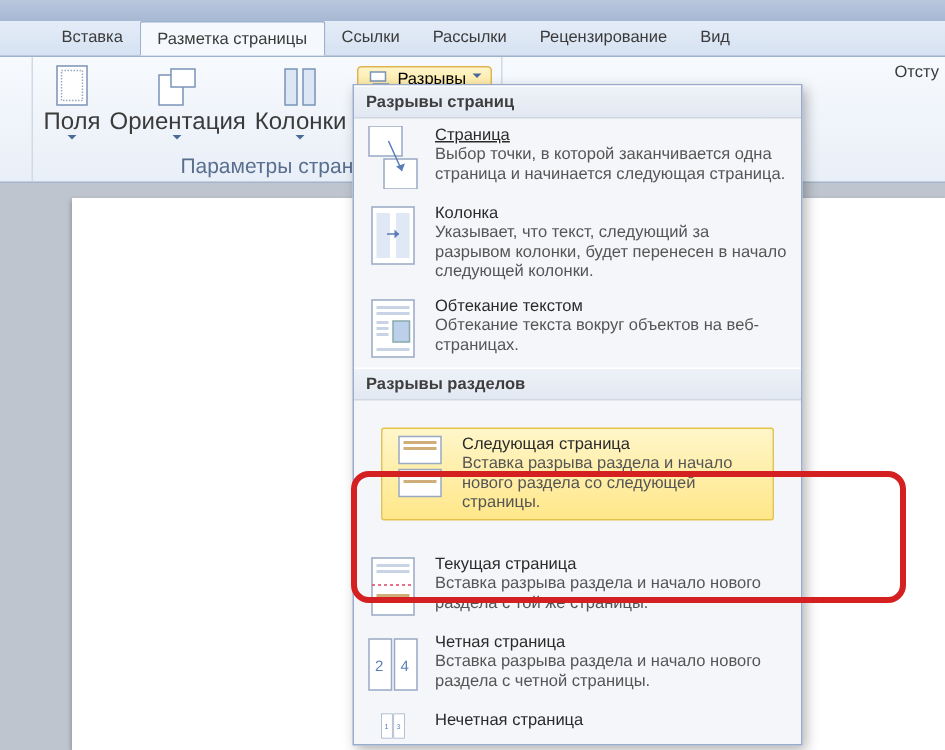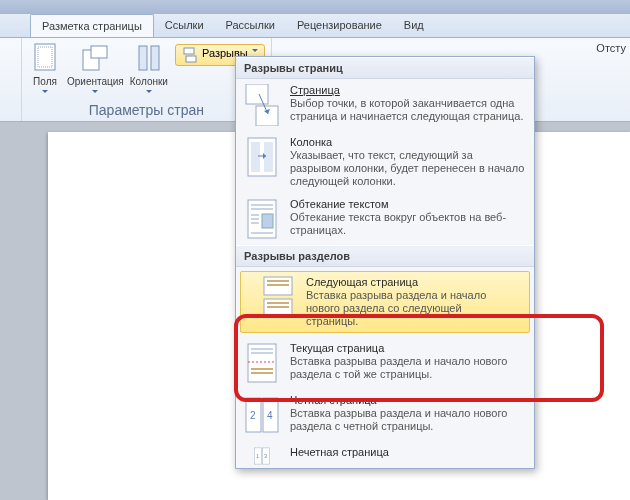--- a/index.html
+++ b/index.html
@@ -6,48 +6,49 @@
 body{font-family:"Segoe UI",Tahoma,sans-serif;font-size:11px;background:#dadee5;width:630px;height:500px;overflow:hidden;position:relative}
 .titlebar{height:14px;background:linear-gradient(#b9c7dd,#a7b8d4)}
 .tabstrip{height:24px;background:linear-gradient(#e4ecf7,#d6e2f2);display:flex;padding-left:30px;border-bottom:1px solid #9db2cd}
 .tab{padding:5px 11px 4px;color:#3b3b3b;cursor:pointer}
 .tab.active{background:#f5f8fc;border:1px solid #9db2cd;border-bottom:none;border-radius:2px 2px 0 0}
 .ribbon{height:84px;background:linear-gradient(#f7fafd,#e9eff8);border-bottom:1px solid #a3b5cc;display:flex;position:relative}
 .group{display:flex;flex-direction:column;align-items:center;padding:2px 4px;border-right:1px solid #cfd9e8;height:100%}
 .group-items{display:flex;flex:1;align-items:flex-start}
 .btn-lg{display:flex;flex-direction:column;align-items:center;padding:2px 3px;cursor:pointer;min-width:38px}
 .btn-lg .ic{width:32px;height:32px;margin-bottom:2px}
-.btn-lg span{font-size:10px;color:#3b3b3b;text-align:right;line-height:12px}
+.btn-lg span{font-size:16px;color:#3b3b3b;text-align:right;line-height:12px}
 .caret{width:0;height:0;border-left:3px solid transparent;border-right:3px solid transparent;border-top:3px solid #4a6a9a;margin-top:2px}
 .group-label{font-size:14px;color:#5a6f8f;padding:1px 0}
 .smallcol{display:flex;flex-direction:column;padding:2px}
 .breaks-btn{display:flex;align-items:flex-start;background:linear-gradient(#fef4c9,#fde58e);border:1px solid #e0b44b;border-radius:3px;padding:2px 6px;margin:2px 0 0 2px;cursor:pointer;height:22px}
 .breaks-btn .ic-s{width:16px;height:16px;margin-right:4px}
 .doc-area{position:absolute;top:122px;left:0;right:0;bottom:0;background:#bfc5ce}
 .paper{position:absolute;left:48px;top:10px;right:0;bottom:0;background:#fff;box-shadow:-1px 1px 3px rgba(0,0,0,.25)}
 .dropdown{position:absolute;left:235px;top:56px;width:300px;background:#f4f6f9;border:1px solid #9aaccb;box-shadow:2px 3px 8px rgba(0,0,0,.3)}
 .dd-hdr{background:linear-gradient(#eef2f8,#e2e8f2);padding:4px 8px;font-weight:bold;color:#3e3e3e;border-bottom:1px solid #cfd7e4;border-top:1px solid #fff}
 .dd-item{display:flex;padding:5px 8px;cursor:pointer}
-.dd-item.highlight{background:linear-gradient(#fff6c9,#ffe789);border:1px solid #e5c44e;border-radius:2px;margin:4px;padding:4px 19px}
+.dd-item.highlight{background:linear-gradient(#fff6c9,#ffe789);border:1px solid #e5c44e;border-radius:2px;margin:18px;padding:4px 7px}
 .dd-item .thumb{width:36px;height:42px;flex-shrink:0;margin-right:10px}
 .dd-item .txt{flex:1}
 .dd-item .ttl{font-weight:normal;color:#2a2a2a;margin-bottom:1px}
 .dd-item .ttl.u{text-decoration:underline}
 .dd-item .desc{color:#555;line-height:13px}
 .redbox{position:absolute;border:4px solid #d42020;border-radius:12px;left:234px;top:314px;width:370px;height:88px;pointer-events:none}
 .rt{position:absolute;right:4px;top:4px;font-size:11px;color:#3b3b3b}
 
 svg{display:block}
 </style>
 </head>
 <body>
 
 <div class="titlebar"></div>
 
 <div class="tabstrip">
+  <div class="tab">Вставка</div>
   <div class="tab active">Разметка страницы</div>
   <div class="tab">Ссылки</div>
   <div class="tab">Рассылки</div>
   <div class="tab">Рецензирование</div>
   <div class="tab">Вид</div>
 </div>
 
 <div class="ribbon">
   <div class="group" style="width:22px"></div>
   <div class="group">

